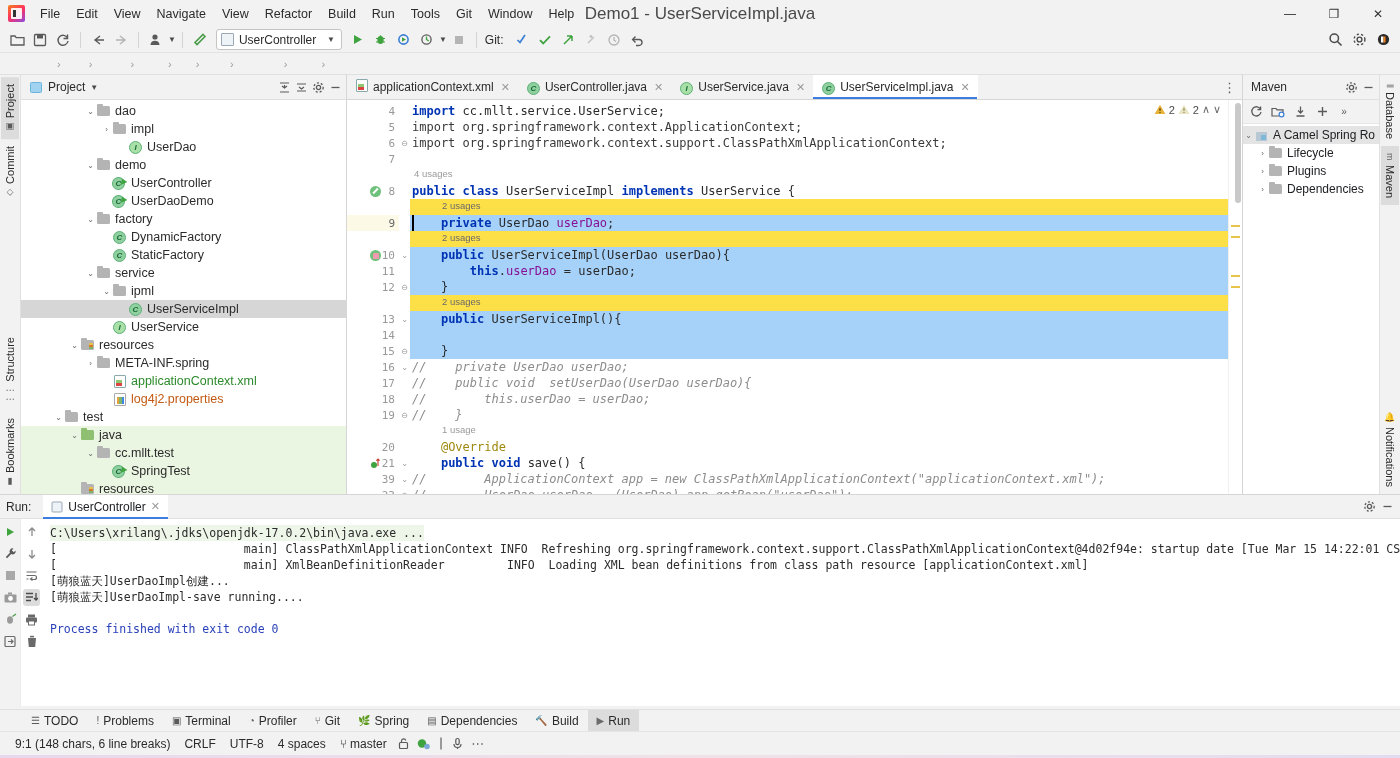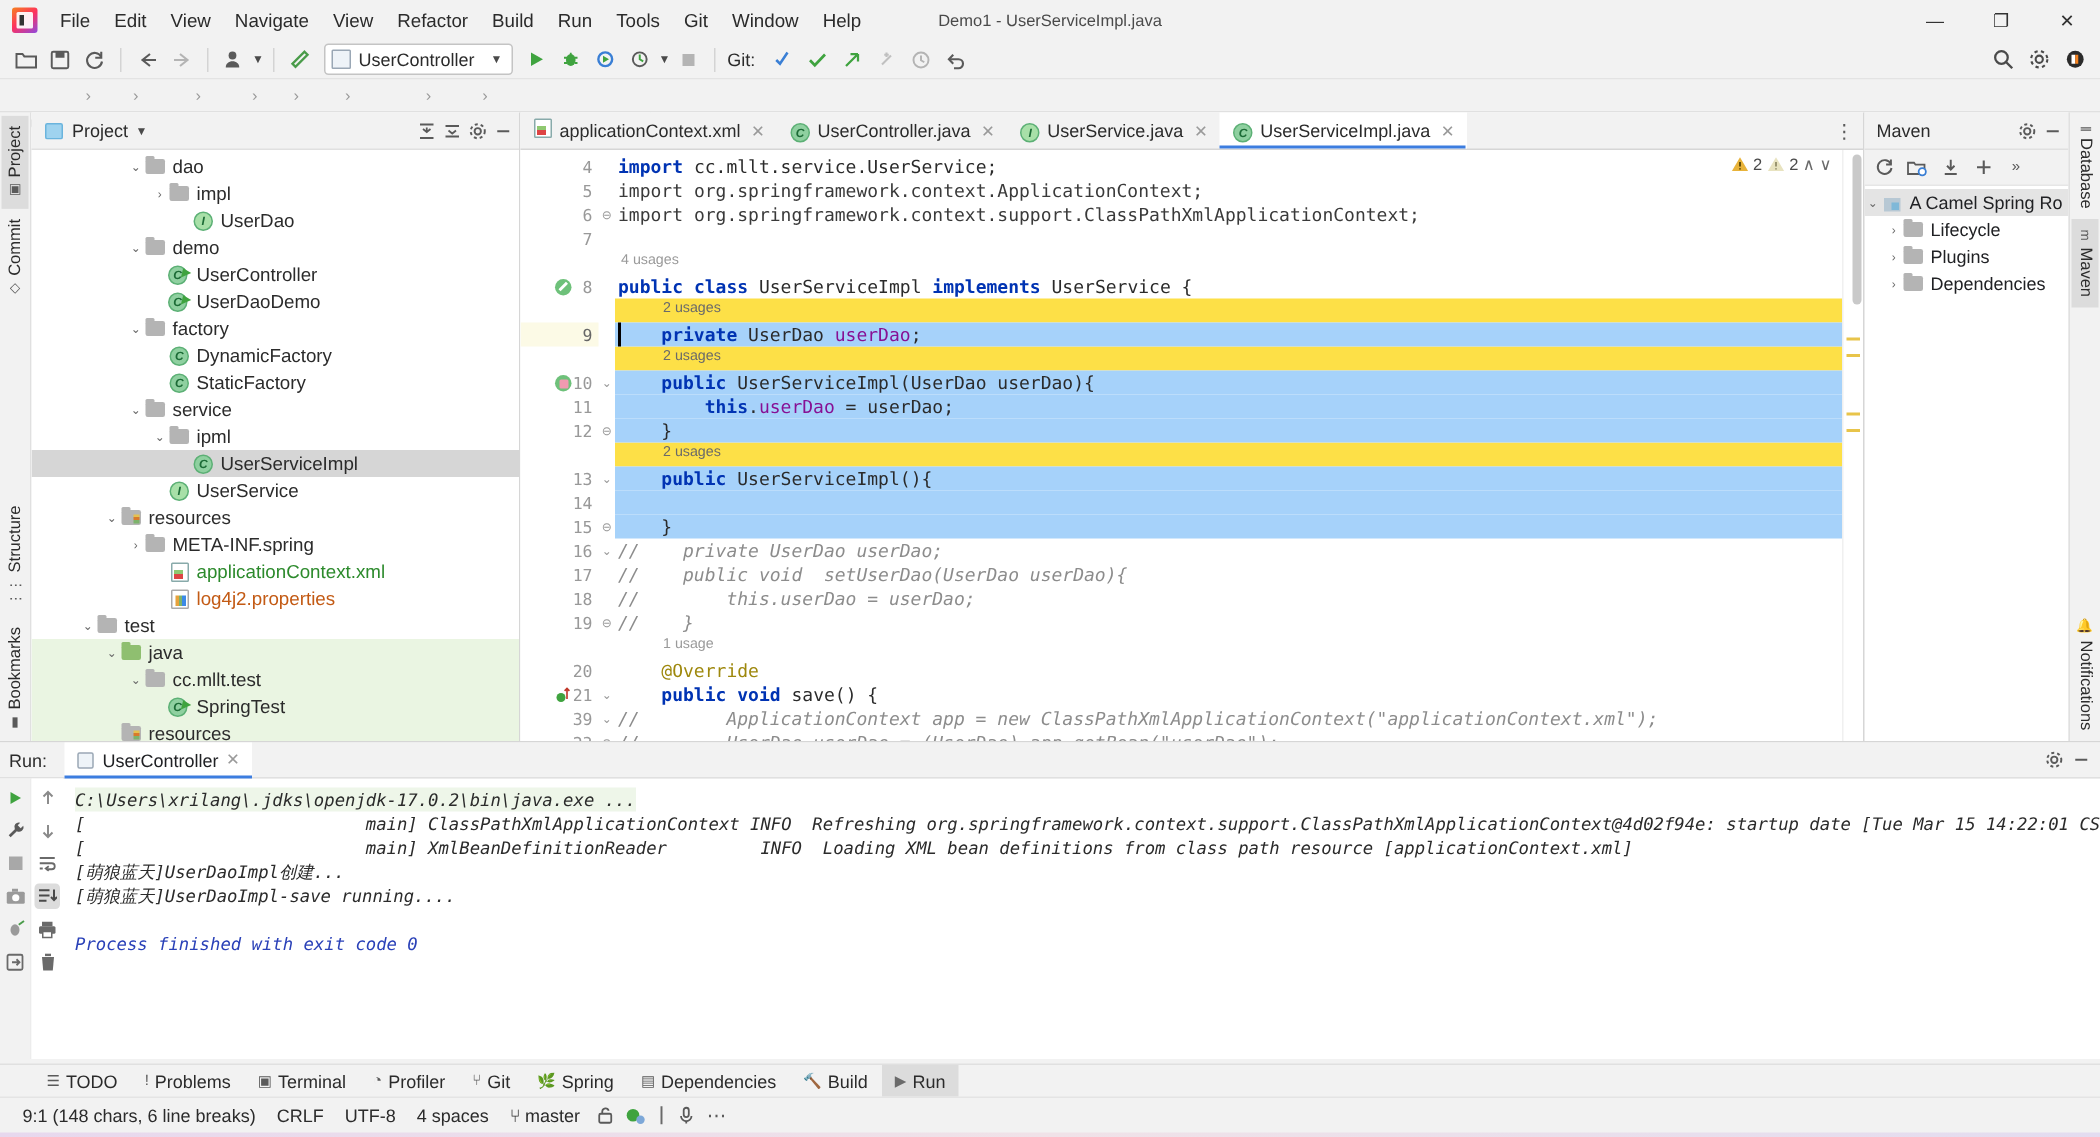--- a/index.html
+++ b/index.html
@@ -12,21 +12,21 @@
 
   
   .menubar{ height:27px; display:flex; align-items:center; background:#f2f2f2; padding-left:4px; position:relative; }
   .logo{ width:17px; height:17px; margin:0 7px 0 4px; border-radius:2px;
          background:linear-gradient(145deg,#f5821f 0%,#fe315d 48%,#8e4ae0 100%); position:relative; }
   .logo::after{ content:""; position:absolute; left:3px; top:3px; width:11px;height:11px;
                 background:#fff; border-radius:1px; opacity:.92;}
   .logo::before{ content:""; position:absolute; left:5px; top:5px; width:3px;height:7px;
                  background:#333; z-index:2;}
   .menu-item{ padding:4px 8px; font-size:12.5px; color:#2b2b2b; cursor:default; white-space:nowrap;}
-  .win-title{ position:absolute; left:0; right:0; text-align:center; font-size:11px; color:#4a4a4a; pointer-events:none;}
+  .win-title{ position:absolute; left:0; right:0; text-align:center; font-size:17px; color:#4a4a4a; pointer-events:none;}
   .win-btns{ margin-left:auto; display:flex; align-items:center; z-index:3;}
   .win-btn{ width:44px; height:27px; display:flex; align-items:center; justify-content:center; font-size:12px; color:#333;}
 
   
   .toolbar{ height:26px; display:flex; align-items:center; background:#f2f2f2; padding:0 6px; gap:1px; border-bottom:1px solid #e3e3e3;}
   .tb{ width:22px; height:22px; display:flex; align-items:center; justify-content:center; border-radius:3px; color:#5a5a5a;}
   .tb.dim{ color:#b4b4b4;}
   .tb-sep{ width:1px; height:16px; background:#d4d4d4; margin:0 5px;}
   .runcfg{ display:flex; align-items:center; gap:5px; height:21px; padding:0 6px 0 4px;
            border:1px solid #c4c4c4; border-radius:3px; background:#fff; margin:0 4px; min-width:126px;}
@@ -146,21 +146,21 @@
 
   
   .runpanel{ height:212px; background:#fff; display:flex; flex-direction:column; border-top:1px solid #d6d6d6;}
   .run-head{ height:24px; display:flex; align-items:center; background:#f2f2f2; border-bottom:1px solid #e0e0e0; padding-left:6px;}
   .run-lbl{ font-size:12px; color:#2b2b2b; margin-right:12px;}
   .run-tab{ display:flex; align-items:center; gap:5px; height:24px; padding:0 8px; font-size:12px;
             background:#fff; position:relative;}
   .run-tab::after{ content:""; position:absolute; left:0; right:0; bottom:0; height:2px; background:#3c7ddf;}
   .run-tab .x{ color:#9a9a9a; font-size:11px;}
   .run-head-right{ margin-left:auto; display:flex; align-items:center; gap:4px; padding-right:6px; color:#5a5a5a;}
-  .run-body{ flex:1; display:flex; min-height:0;font-style:italic;}
+  .run-body{ flex:1; display:flex; min-height:0;}
   .run-tools{ width:21px; background:#f2f2f2; display:flex; flex-direction:column; align-items:center;
               padding-top:4px; gap:5px; border-right:1px solid #ececec;}
   .run-tools2{ width:21px; background:#fff; display:flex; flex-direction:column; align-items:center;
                padding-top:4px; gap:5px;}
   .rt{ width:17px;height:17px;display:flex;align-items:center;justify-content:center;color:#6a6a6a;font-size:11px;border-radius:3px;}
   .rt.sel{ background:#dcdcdc;}
   .console{ flex:1; padding:6px 0 0 8px; font-family:"DejaVu Sans Mono", monospace; font-size:11.5px;
             line-height:16px; color:#2b2b2b; overflow:hidden; white-space:pre;}
   .c-cmd{ color:#2b2b2b; background:#eef6e9; display:inline-block;}
   .c-blue{ color:#2a41b8;}

